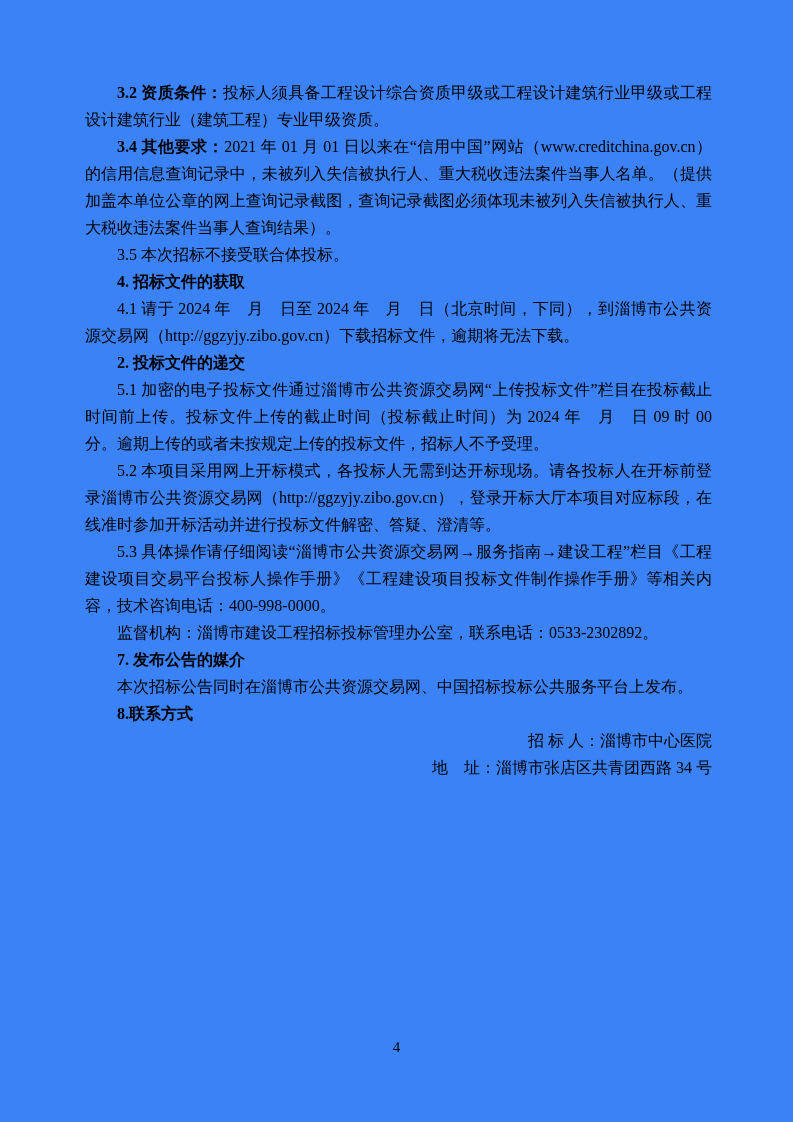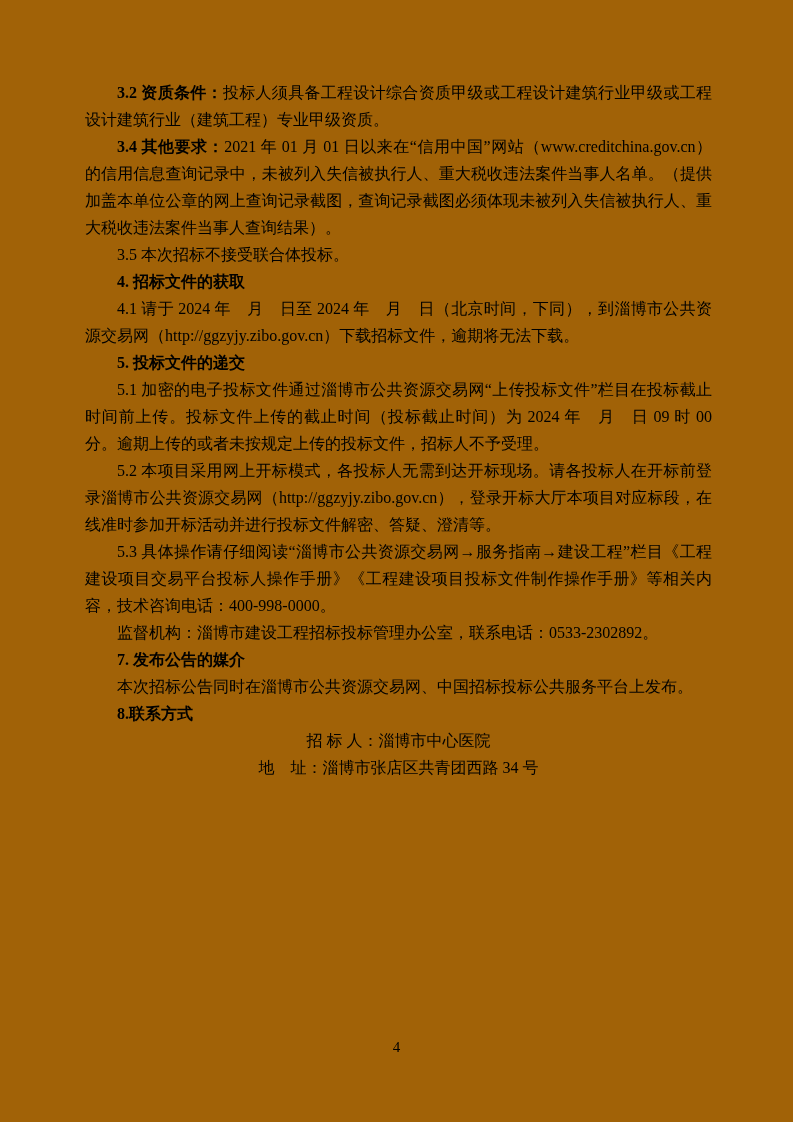--- a/index.html
+++ b/index.html
@@ -4,21 +4,21 @@
 <style>
   html, body {
     margin: 0;
     padding: 0;
     background: #ffffff;
   }
   .page {
     position: relative;
     width: 793px;
     height: 1122px;
-    background: #a16207;
+    background: #3b82f6;
     overflow: hidden;
     font-family: "Liberation Serif", "DejaVu Serif", serif;
     color: #000000;
   }
   .body-area {
     position: absolute;
     left: 85px;
     top: 79px;
     width: 627px;
     font-size: 16px;
@@ -28,21 +28,21 @@
   .body-area p {
     margin: 0;
     padding: 0;
   }
   .para, .heading {
     text-indent: 2em;
   }
   .contact {
     text-indent: 0;
     padding-left: 43px;
-    text-align: center;
+    text-align: right;
   }
   .b {
     font-weight: bold;
   }
   .page-number {
     position: absolute;
     left: 0;
     right: 0;
     top: 1038px;
     text-align: center;
@@ -53,21 +53,21 @@
 </head>
 <body>
 
 <div class="page">
   <div class="body-area" id="doc-body">
       <p class="para"><span class="b">3.2 资质条件：</span><span>投标人须具备工程设计综合资质甲级或工程设计建筑行业甲级或工程设计建筑行业（建筑工程）专业甲级资质。</span></p>
       <p class="para"><span class="b">3.4 其他要求：</span><span>2021 年 01 月 01 日以来在“信用中国”网站（www.creditchina.gov.cn）的信用信息查询记录中，未被列入失信被执行人、重大税收违法案件当事人名单。（提供加盖本单位公章的网上查询记录截图，查询记录截图必须体现未被列入失信被执行人、重大税收违法案件当事人查询结果）。</span></p>
       <p class="para"><span>3.5 本次招标不接受联合体投标。</span></p>
       <p class="heading"><span class="b">4. 招标文件的获取</span></p>
       <p class="para"><span>4.1 请于 2024 年　月　日至 2024 年　月　日（北京时间，下同），到淄博市公共资源交易网（http://ggzyjy.zibo.gov.cn）下载招标文件，逾期将无法下载。</span></p>
-      <p class="heading"><span class="b">5. 投标文件的递交</span></p>
+      <p class="heading"><span class="b">2. 投标文件的递交</span></p>
       <p class="para"><span>5.1 加密的电子投标文件通过淄博市公共资源交易网“上传投标文件”栏目在投标截止时间前上传。投标文件上传的截止时间（投标截止时间）为 2024 年　月　日 09 时 00 分。逾期上传的或者未按规定上传的投标文件，招标人不予受理。</span></p>
       <p class="para"><span>5.2 本项目采用网上开标模式，各投标人无需到达开标现场。请各投标人在开标前登录淄博市公共资源交易网（http://ggzyjy.zibo.gov.cn），登录开标大厅本项目对应标段，在线准时参加开标活动并进行投标文件解密、答疑、澄清等。</span></p>
       <p class="para"><span>5.3 具体操作请仔细阅读“淄博市公共资源交易网→服务指南→建设工程”栏目《工程建设项目交易平台投标人操作手册》《工程建设项目投标文件制作操作手册》等相关内容，技术咨询电话：400-998-0000。</span></p>
       <p class="para"><span>监督机构：淄博市建设工程招标投标管理办公室，联系电话：0533-2302892。</span></p>
       <p class="heading"><span class="b">7. 发布公告的媒介</span></p>
       <p class="para"><span>本次招标公告同时在淄博市公共资源交易网、中国招标投标公共服务平台上发布。</span></p>
       <p class="heading"><span class="b">8.联系方式</span></p>
       <p class="contact"><span>招 标 人：淄博市中心医院</span></p>
       <p class="contact"><span>地　址：淄博市张店区共青团西路 34 号</span></p>
     </div>

